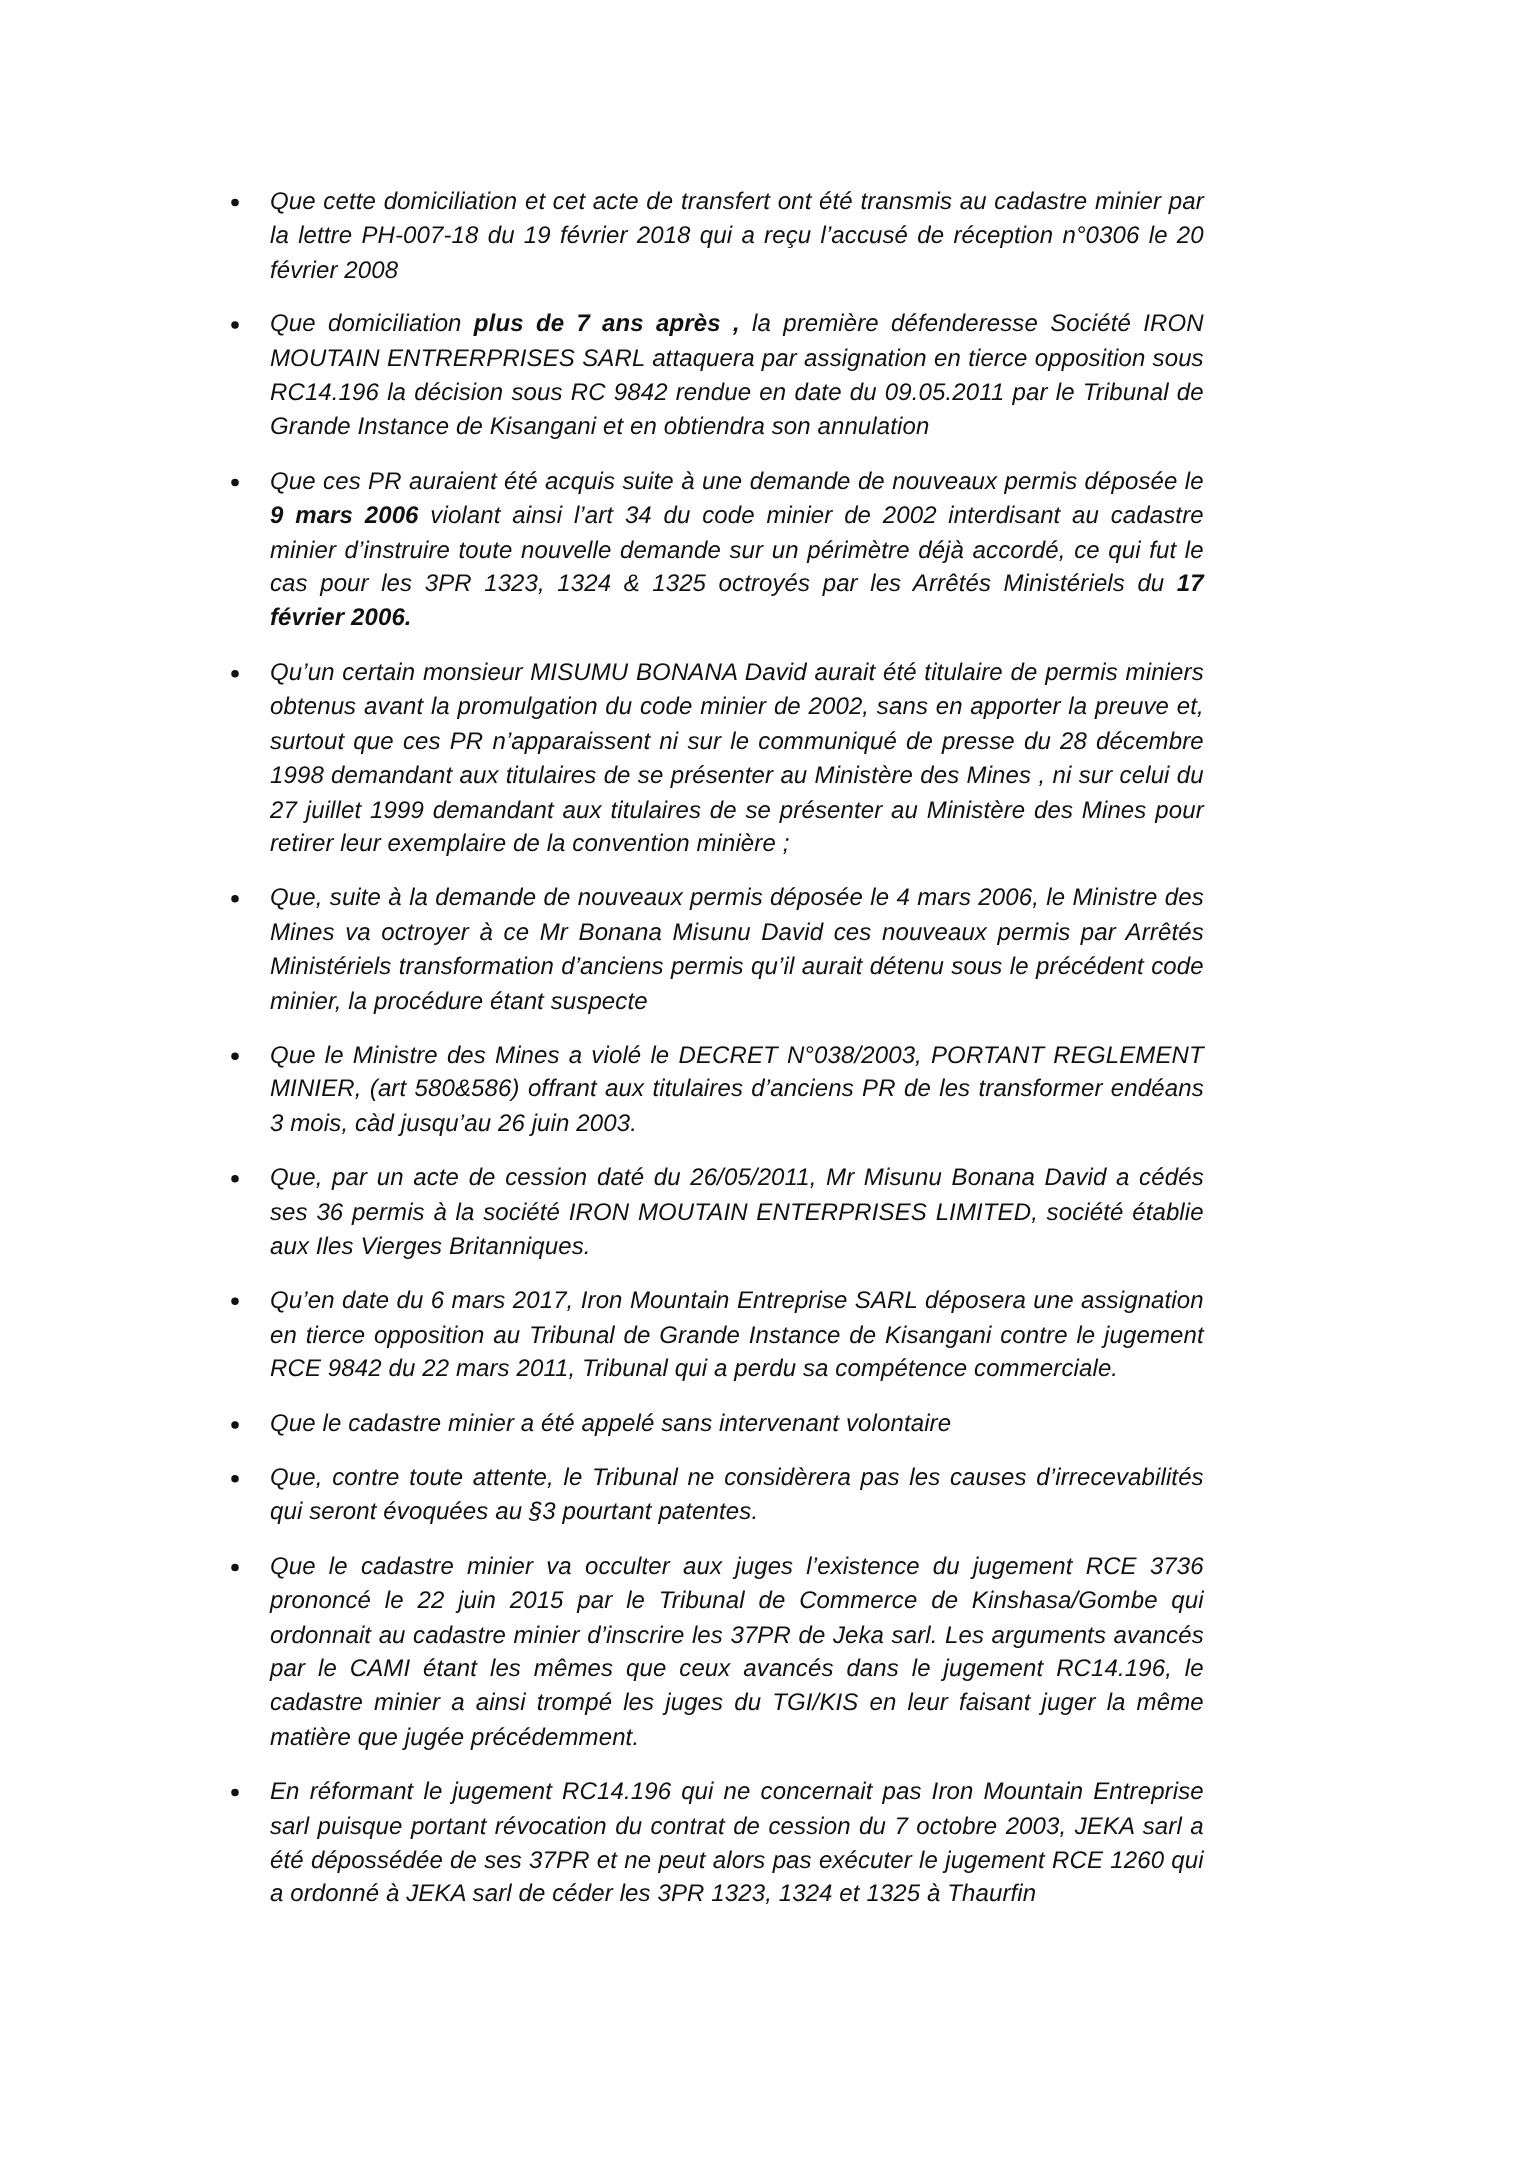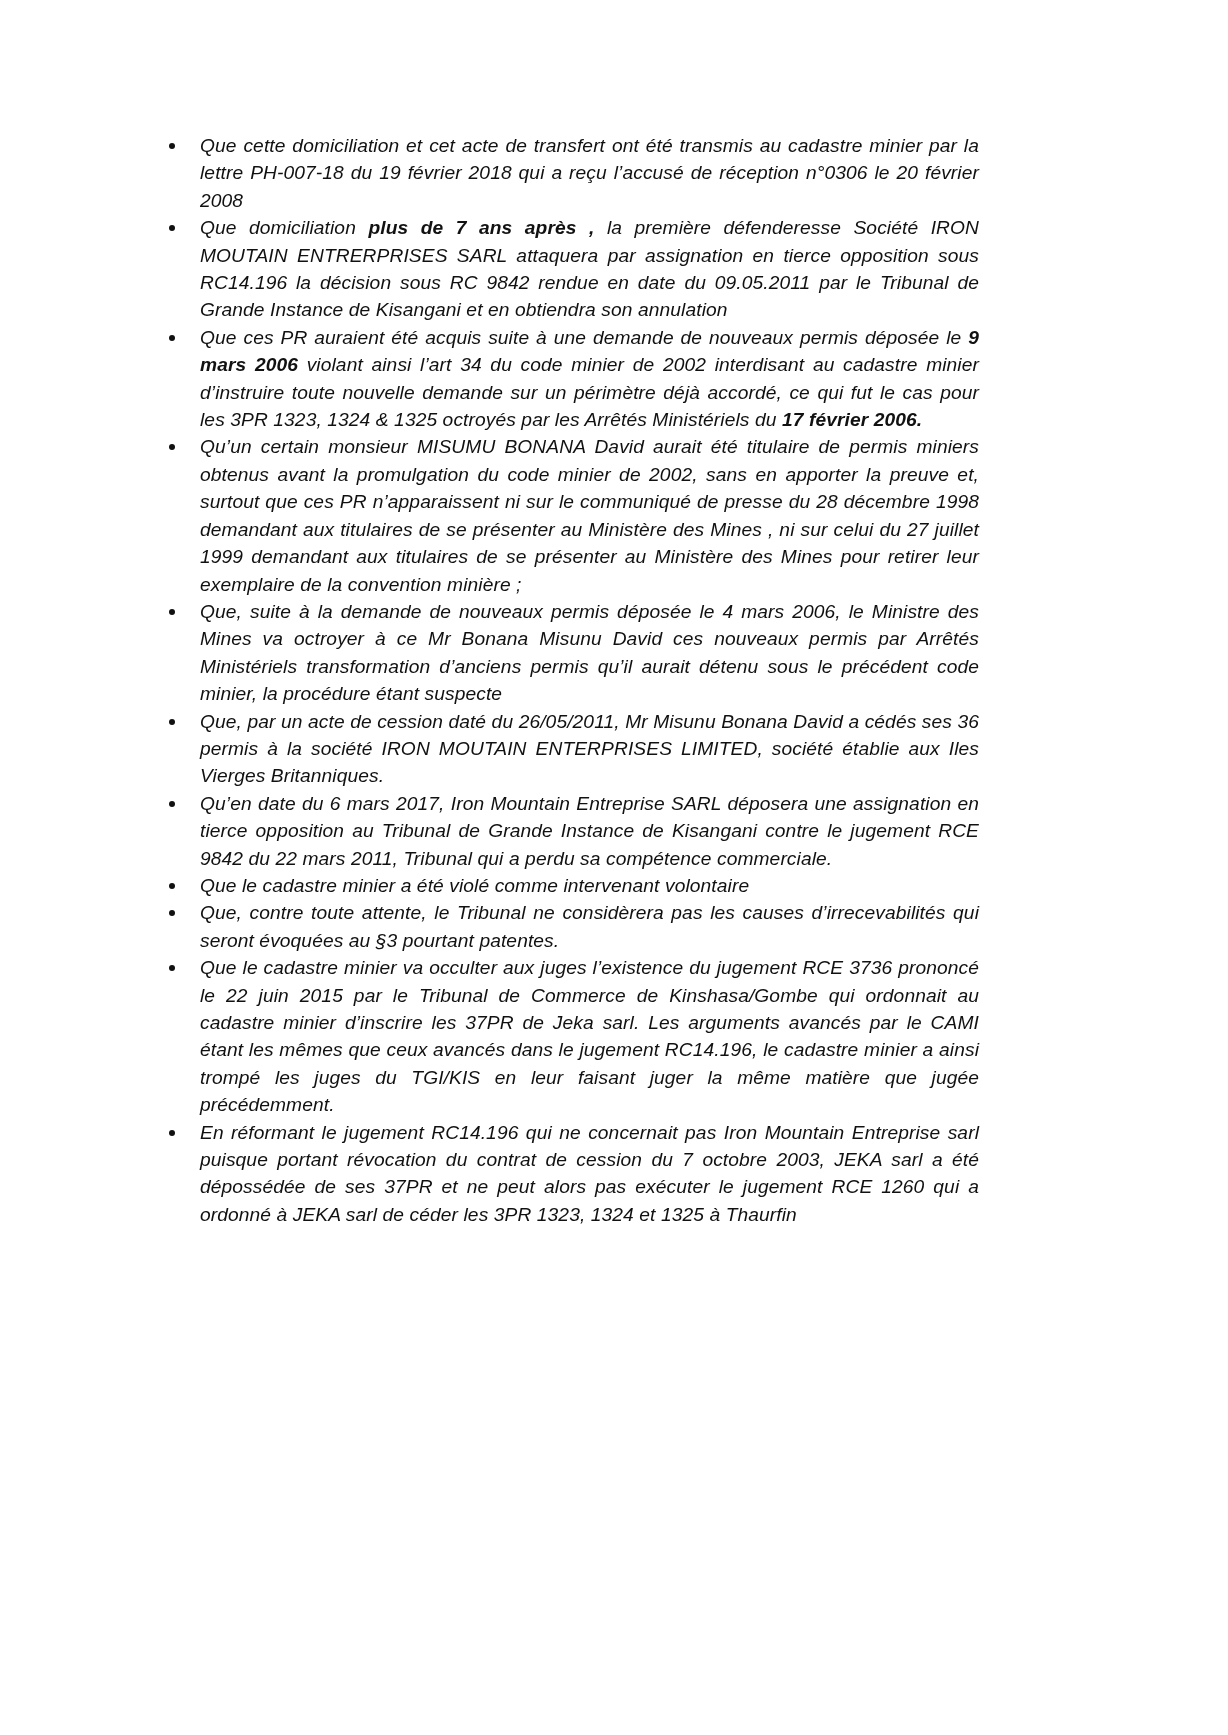--- a/index.html
+++ b/index.html
@@ -28,21 +28,21 @@
     left: 164px;
     top: 132px;
     width: 815px;
     margin: 0;
     padding: 0;
     list-style: none;
   }
   .bullet-item {
     position: relative;
     padding-left: 36px;
-    margin: 0;
+    margin: 16px;
     font-style: italic;
     font-size: 19.2px;
     line-height: 27.4px;
     text-align: justify;
     letter-spacing: 0.1px;
   }
   .bullet-dot {
     position: absolute;
     left: 5px;
     top: 11px;
@@ -75,29 +75,33 @@
     <li class="bullet-item">
       <span class="bullet-dot"></span>
       <span class="bullet-text"><span>Qu’un certain monsieur MISUMU BONANA David aurait été titulaire de permis miniers obtenus avant la promulgation du code minier de 2002, sans en apporter la preuve et, surtout que ces PR n’apparaissent ni sur le communiqué de presse du 28 décembre 1998 demandant aux titulaires de se présenter au Ministère des Mines , ni sur celui du 27 juillet 1999 demandant aux titulaires de se présenter au Ministère des Mines pour retirer leur exemplaire de la convention minière ;</span></span>
     </li>
     <li class="bullet-item">
       <span class="bullet-dot"></span>
       <span class="bullet-text"><span>Que, suite à la demande de nouveaux permis déposée le 4 mars 2006, le Ministre des Mines va octroyer à ce Mr Bonana Misunu David ces nouveaux permis par Arrêtés Ministériels transformation d’anciens permis qu’il aurait détenu sous le précédent code minier, la procédure étant suspecte</span></span>
     </li>
     <li class="bullet-item">
       <span class="bullet-dot"></span>
+      <span class="bullet-text"><span>Que le Ministre des Mines a violé le DECRET N°038/2003, PORTANT REGLEMENT MINIER, (art 580&amp;586) offrant aux titulaires d’anciens PR de les transformer endéans 3 mois, càd jusqu’au 26 juin 2003.</span></span>
+    </li>
+    <li class="bullet-item">
+      <span class="bullet-dot"></span>
       <span class="bullet-text"><span>Que, par un acte de cession daté du 26/05/2011, Mr Misunu Bonana David a cédés ses 36 permis à la société IRON MOUTAIN ENTERPRISES LIMITED, société établie aux Iles Vierges Britanniques.</span></span>
     </li>
     <li class="bullet-item">
       <span class="bullet-dot"></span>
       <span class="bullet-text"><span>Qu’en date du 6 mars 2017, Iron Mountain Entreprise SARL déposera une assignation en tierce opposition au Tribunal de Grande Instance de Kisangani contre le jugement RCE 9842 du 22 mars 2011, Tribunal qui a perdu sa compétence commerciale.</span></span>
     </li>
     <li class="bullet-item">
       <span class="bullet-dot"></span>
-      <span class="bullet-text"><span>Que le cadastre minier a été violé comme intervenant volontaire</span></span>
+      <span class="bullet-text"><span>Que le cadastre minier a été appelé sans intervenant volontaire</span></span>
     </li>
     <li class="bullet-item">
       <span class="bullet-dot"></span>
       <span class="bullet-text"><span>Que, contre toute attente, le Tribunal ne considèrera pas les causes d’irrecevabilités qui seront évoquées au §3 pourtant patentes.</span></span>
     </li>
     <li class="bullet-item">
       <span class="bullet-dot"></span>
       <span class="bullet-text"><span>Que le cadastre minier va occulter aux juges l’existence du jugement RCE 3736 prononcé le 22 juin 2015 par le Tribunal de Commerce de Kinshasa/Gombe qui ordonnait au cadastre minier d’inscrire les 37PR de Jeka sarl. Les arguments avancés par le CAMI étant les mêmes que ceux avancés dans le jugement RC14.196, le cadastre minier a ainsi trompé les juges du TGI/KIS en leur faisant juger la même matière que jugée précédemment.</span></span>
     </li>
     <li class="bullet-item">

